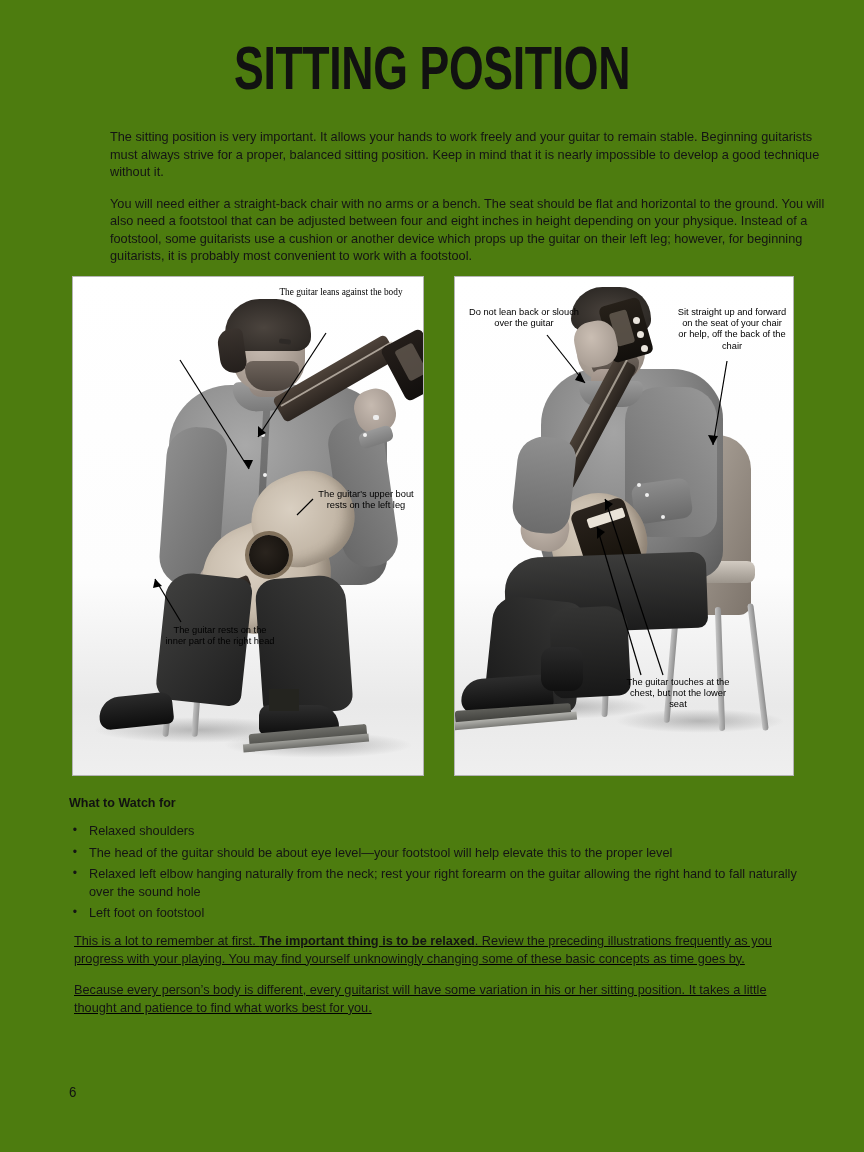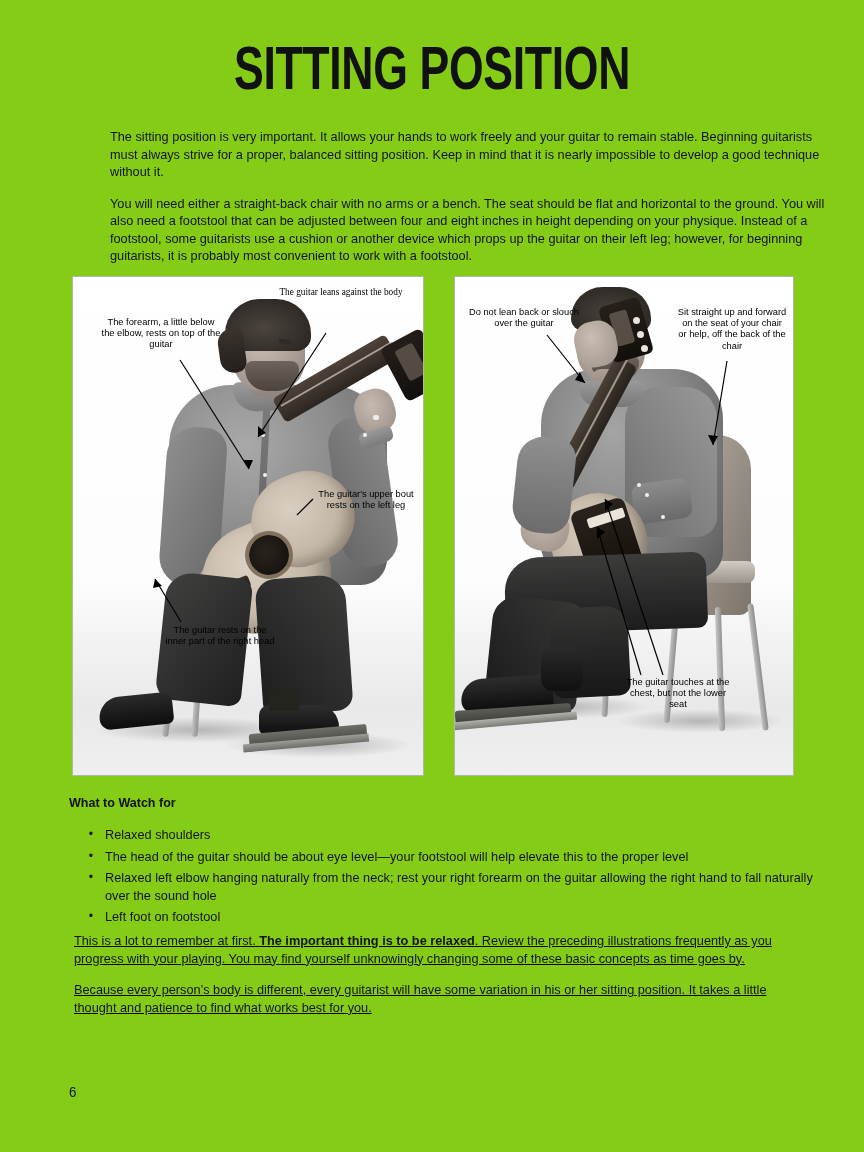--- a/index.html
+++ b/index.html
@@ -14,21 +14,21 @@
     font-family: "Liberation Sans", sans-serif;
     color: #000000;
     overflow: hidden;
   }
 
   .page {
     position: absolute;
     left: 0; top: 0;
     width: 864px;
     height: 1152px;
-    background: #84cc16;
+    background: #4d7c0f;
   }
 
   
   .page-title {
     position: absolute;
     left: 0;
     top: 36px;
     width: 864px;
     text-align: center;
     font-family: "Liberation Sans Narrow", "Liberation Sans", sans-serif;
@@ -138,21 +138,21 @@
     margin: 0 0 12px 0;
     font-size: 13.2px;
     line-height: 15px;
     font-weight: bold;
     color: #111111;
     transform: scaleX(0.95);
     transform-origin: left top;
   }
   ul.watch-list {
     list-style: none;
-    margin: 16px;
+    margin: 0;
     padding: 0;
   }
   ul.watch-list li {
     position: relative;
     padding-left: 21px;
     margin-bottom: 4px;
     font-size: 13.4px;
     line-height: 17.5px;
     color: #141414;
     transform: scaleX(0.95);
@@ -269,21 +269,20 @@
 
         <div class="sh" style="left:26px; top:418px; width:74px; height:32px; background:linear-gradient(to bottom,#2b2b2b,#0d0d0d); border-radius:26px 14px 8px 14px; transform:rotate(-6deg);"></div>
         <div class="sh" style="left:186px; top:428px; width:80px; height:30px; background:linear-gradient(to bottom,#2e2e2e,#0e0e0e); border-radius:12px 26px 10px 8px;"></div>
 
         <div class="sh" style="left:196px; top:412px; width:30px; height:22px; background:#24241f;"></div>
 
         <div class="sh" style="left:176px; top:452px; width:118px; height:14px; background:linear-gradient(to bottom,#6f6f6a,#4a4a46); border-radius:3px; transform:rotate(-5deg);"></div>
         <div class="sh" style="left:170px; top:462px; width:126px; height:8px; background:linear-gradient(to bottom,#9d9d98,#6d6d69); transform:rotate(-5deg);"></div>
       </div>
 
-      <div class="callout" style="left:28px; top:40px; width:120px;">The forearm, a little below the elbow, rests on top of the guitar</div>
       <svg class="leader" style="left:0; top:0; width:350px; height:498px;">
         <line x1="107" y1="83" x2="176" y2="192" stroke="#000" stroke-width="1.2"></line>
         <polygon points="176,192 170,183 180,183" fill="#000"></polygon>
       </svg>
 
       <div class="callout" style="left:196px; top:10px; width:144px;font-family:Liberation Serif, serif;">The guitar leans against the body</div>
       <svg class="leader" style="left:0; top:0; width:350px; height:498px;">
         <line x1="253" y1="56" x2="185" y2="160" stroke="#000" stroke-width="1.2"></line>
         <polygon points="185,160 185,149 193,156" fill="#000"></polygon>
       </svg>

